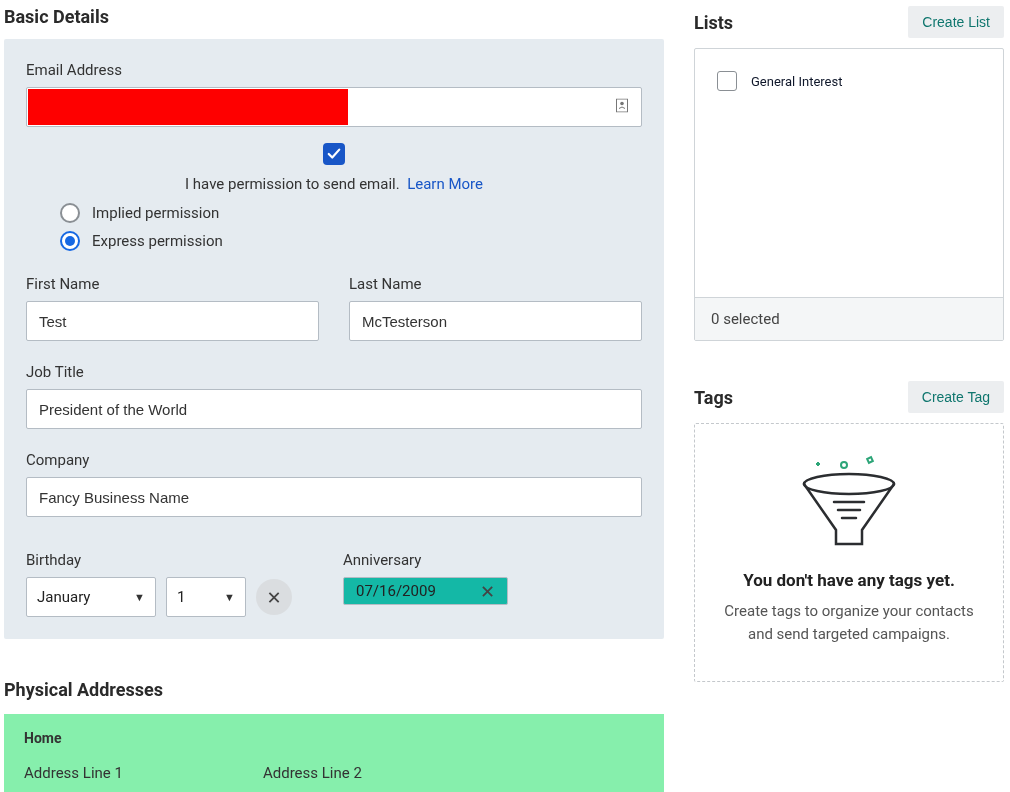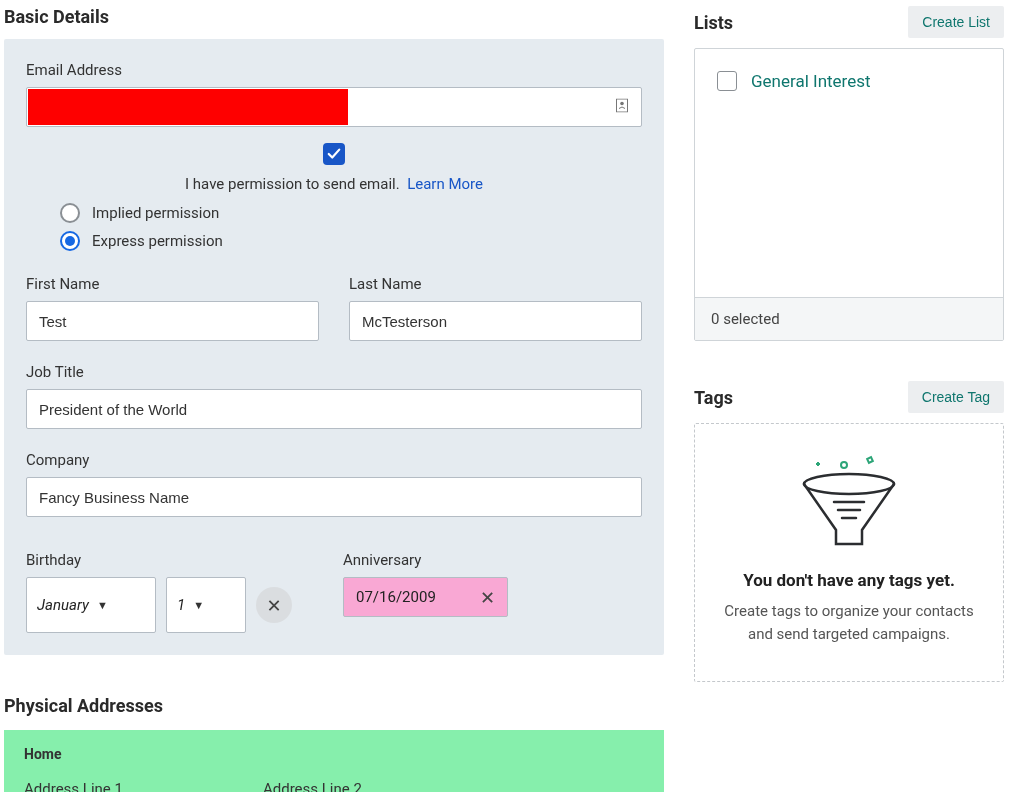--- a/index.html
+++ b/index.html
@@ -33,42 +33,42 @@
 .radio-label { font-size: 15px; color: #333; }
 
 .name-row { display: flex; gap: 30px; margin-top: 24px; }
 .name-col { flex: 1; }
 
 .field-block { margin-top: 22px; }
 
 .date-row { display: flex; gap: 18px; margin-top: 34px; }
 .date-col { flex: 1; }
 .bday-controls { display: flex; gap: 10px; align-items: center; }
-.select { border: 1px solid #b4bcc4; background: #fff; height: 56px; padding: 0 10px; font-size: 15px; position: relative; display: flex; align-items: center; justify-content: flex-start; gap: 8px; border-radius: 2px; font-style: italic; }
+.select { border: 1px solid #b4bcc4; background: #fff; height: 40px; padding: 0 10px; font-size: 15px; position: relative; display: flex; align-items: center; justify-content: space-between; gap: 8px; border-radius: 2px; }
 .select.month { width: 130px; }
 .select.day { width: 80px; }
 .chev { font-size: 11px; color: #333; }
 .clear-btn { width: 36px; height: 36px; border-radius: 50%; background: #dadde0; display: flex; align-items: center; justify-content: center; color: #444; font-size: 18px; }
 .anniv-wrap { display: flex; align-items: center; }
-.anniv-input { border: 1px solid #b4bcc4; background: #f9a8d4; height: 40px; width: 165px; padding: 0 12px; font-size: 15px; display: flex; align-items: center; justify-content: space-between; border-radius: 2px; }
+.anniv-input { border: 1px solid #b4bcc4; background: #14b8a6; height: 28px; width: 165px; padding: 0 12px; font-size: 15px; display: flex; align-items: center; justify-content: space-between; border-radius: 2px; }
 .clear-x { font-size: 18px; color: #444; }
 
 .phys-panel { background: #86efac; padding: 16px 20px 30px 20px; margin-top: 14px; }
 .phys-sub { font-size: 14px; font-weight: 700; color: #333; margin-bottom: 18px; }
 .addr-row { display: flex; gap: 140px; }
 .addr-label { font-size: 15px; color: #333; }
 
 .side-header { display: flex; justify-content: space-between; align-items: center; margin-bottom: 10px; }
 .side-btn { background: #eceef0; border: none; padding: 8px 14px; font-size: 14px; color: #0f766e; border-radius: 2px; }
 
 .lists-box { border: 1px solid #cfd4d8; border-radius: 2px; overflow: hidden; }
 .lists-body { padding: 22px; min-height: 248px; }
 .list-item { display: flex; align-items: center; gap: 14px; }
 .list-check { width: 20px; height: 20px; border: 1px solid #8a8f94; border-radius: 3px; background: #fff; }
-.list-label { font-size: 17px; color: #0f766e; }
+.list-label { font-size: 13px; color: #0f172a; }
 .lists-foot { background: #f4f6f7; border-top: 1px solid #cfd4d8; padding: 12px 16px; font-size: 15px; color: #444; }
 
 .tags-section { margin-top: 40px; }
 .tags-box { border: 1.5px dashed #c4c8cc; padding: 28px 26px 36px 26px; text-align: center; border-radius: 2px; }
 .funnel-svg { margin: 0 auto 18px auto; display: block; }
 .tags-title { font-size: 17px; font-weight: 700; margin-bottom: 10px; color: #222; }
 .tags-desc { font-size: 15px; color: #555; line-height: 1.5; }
 </style>
 </head>
 <body>

